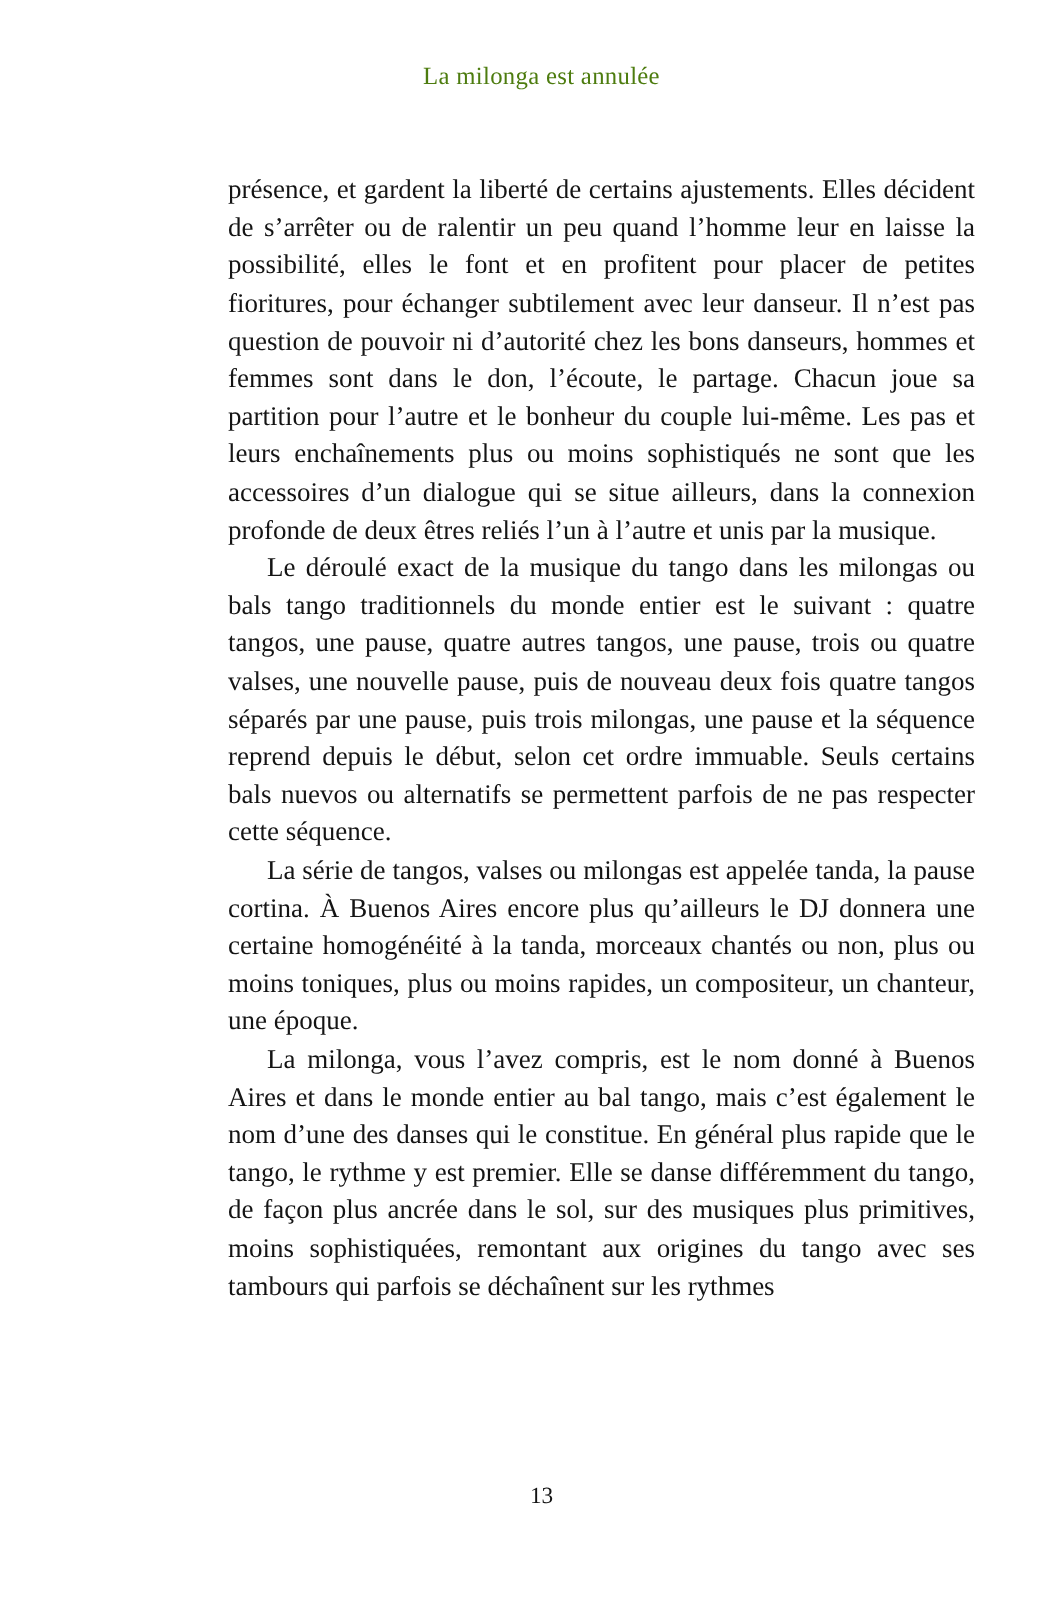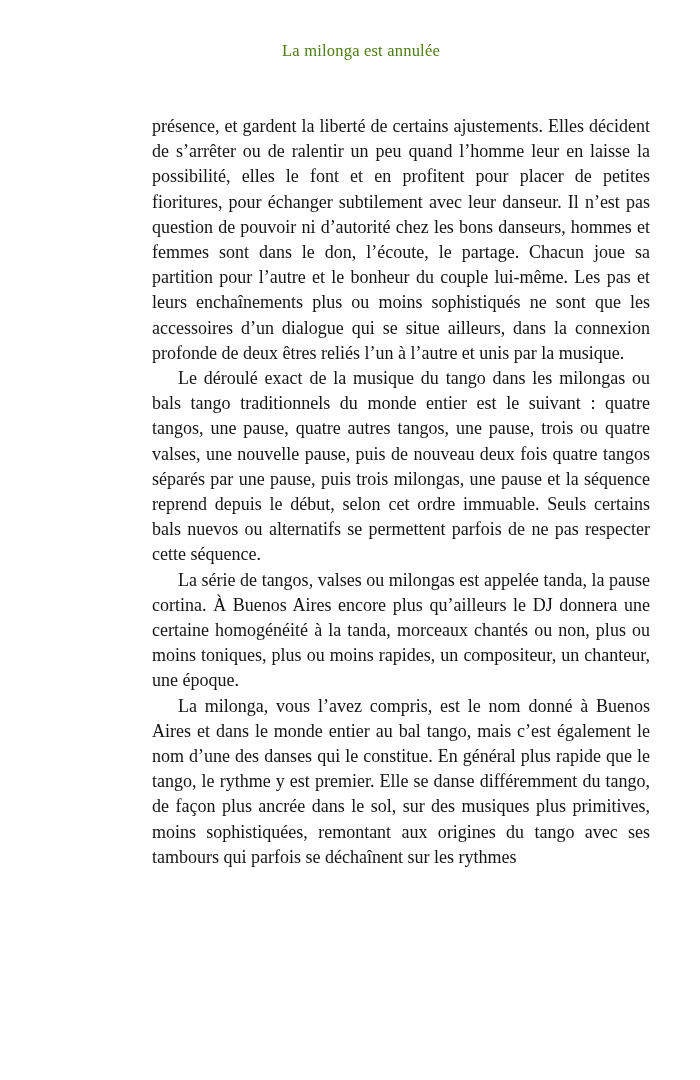--- a/index.html
+++ b/index.html
@@ -62,14 +62,15 @@
 
   <div class="running-header">La milonga est annulée</div>
 
   <div class="text-block">
     <p>présence, et gardent la liberté de certains ajustements. Elles décident de s’arrêter ou de ralentir un peu quand l’homme leur en laisse la possibilité, elles le font et en profitent pour placer de petites fioritures, pour échanger subtilement avec leur danseur. Il n’est pas question de pouvoir ni d’autorité chez les bons danseurs, hommes et femmes sont dans le don, l’écoute, le partage. Chacun joue sa partition pour l’autre et le bonheur du couple lui-même. Les pas et leurs enchaînements plus ou moins sophistiqués ne sont que les accessoires d’un dialogue qui se situe ailleurs, dans la connexion profonde de deux êtres reliés l’un à l’autre et unis par la musique.</p>
     <p class="indent">Le déroulé exact de la musique du tango dans les milongas ou bals tango traditionnels du monde entier est le suivant : quatre tangos, une pause, quatre autres tangos, une pause, trois ou quatre valses, une nouvelle pause, puis de nouveau deux fois quatre tangos séparés par une pause, puis trois milongas, une pause et la séquence reprend depuis le début, selon cet ordre immuable. Seuls certains bals nuevos ou alternatifs se permettent parfois de ne pas respecter cette séquence.</p>
     <p class="indent">La série de tangos, valses ou milongas est appelée tanda, la pause cortina. À Buenos Aires encore plus qu’ailleurs le DJ donnera une certaine homogénéité à la tanda, morceaux chantés ou non, plus ou moins toniques, plus ou moins rapides, un compositeur, un chanteur, une époque.</p>
     <p class="indent">La milonga, vous l’avez compris, est le nom donné à Buenos Aires et dans le monde entier au bal tango, mais c’est également le nom d’une des danses qui le constitue. En général plus rapide que le tango, le rythme y est premier. Elle se danse différemment du tango, de façon plus ancrée dans le sol, sur des musiques plus primitives, moins sophistiquées, remontant aux origines du tango avec ses tambours qui parfois se déchaînent sur les rythmes</p>
   </div>
 
+  <div class="page-number">13</div>
 
 </div>
 
 </body></html>

